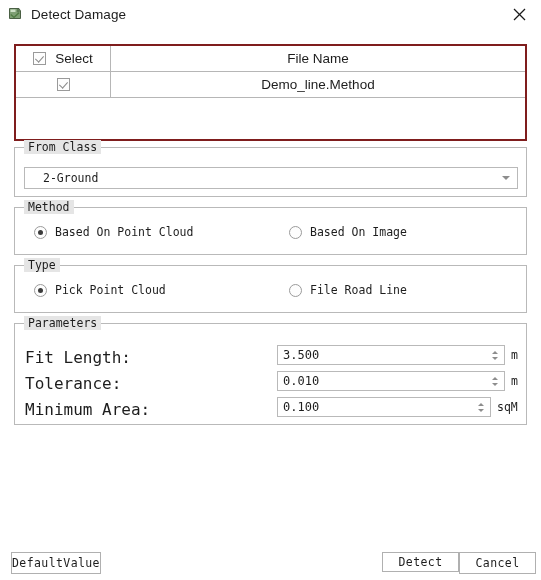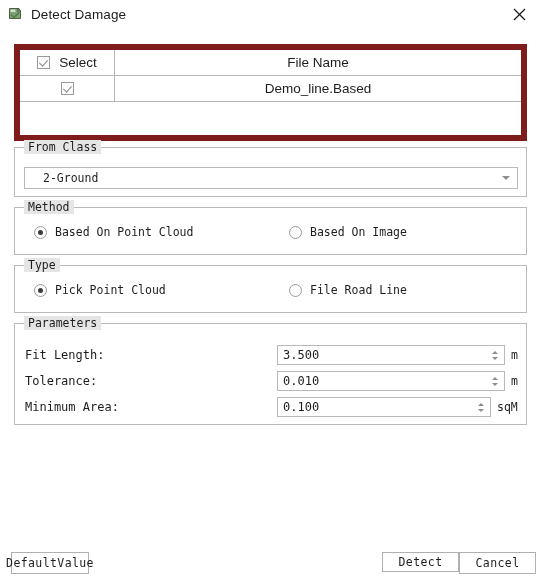--- a/index.html
+++ b/index.html
@@ -52,21 +52,21 @@
   }
   .close-btn svg { display: block; }
 
   
   .file-table {
     position: absolute;
     left: 14px;
     top: 44px;
     width: 513px;
     height: 97px;
-    border: 6px solid #7f1d1d;
+    border: 2px solid #7f1d1d;
     background: #ffffff;
     box-sizing: border-box;
   }
   .ft-row {
     display: flex;
     height: 26px;
     box-sizing: border-box;
   }
   .ft-head {
     border-bottom: 1px solid #b6b6b6;
@@ -234,21 +234,21 @@
   }
   #prow0 { top: 21px; }
   #prow1 { top: 47px; }
   #prow2 { top: 73px; }
 
   .param-label {
     position: absolute;
     left: 10px;
     top: 3px;
     font-family: "DejaVu Sans Mono", monospace;
-    font-size: 12px;
+    font-size: 16px;
     color: #1d1d1d;
     white-space: nowrap;
   }
   .spin {
     position: absolute;
     left: 262px;
     top: 0;
     height: 20px;
     border: 1px solid #b9b9b9;
     background: #ffffff;
@@ -306,21 +306,21 @@
     box-sizing: border-box;
     display: flex;
     align-items: center;
     justify-content: center;
     font-family: "DejaVu Sans Mono", monospace;
     font-size: 11.5px;
     color: #1d1d1d;
     cursor: pointer;
     letter-spacing: 0.4px;
   }
-  #btn-default { left: 11px;  top: 552px; width: 78px; height: 22px; }
+  #btn-default { left: 11px;  top: 552px; width: 90px; height: 22px; }
   #btn-detect  { left: 382px; top: 552px; width: 77px; height: 20px; }
   #btn-cancel  { left: 459px; top: 552px; width: 77px; height: 22px; }
 </style>
 </head>
 <body>
 
 <div class="titlebar">
   <span class="app-icon">
     <svg width="16" height="16" viewBox="0 0 16 16" aria-hidden="true">
       <path d="M2.5 2.5 H12 L13.5 5 V12.5 H2.5 Z" fill="#7f9f74" stroke="#4a5f44" stroke-width="1"></path>
@@ -343,21 +343,21 @@
     <div class="ft-cell-select">
       <span class="chk checked"></span>
       <span>Select</span>
     </div>
     <div class="ft-cell-name">File Name</div>
   </div>
   <div class="ft-row ft-body">
     <div class="ft-cell-select">
       <span class="chk checked"></span>
     </div>
-    <div class="ft-cell-name">Demo_line.Based</div>
+    <div class="ft-cell-name">Demo_line.Method</div>
   </div>
   <div class="ft-blank"></div>
 </div>
 
 <div class="group" id="grp-fromclass">
   <span class="group-title">From Class</span>
   <div class="combo">
     <span class="combo-value">2-Ground</span>
     <span class="combo-arrow">
         <i></i>

